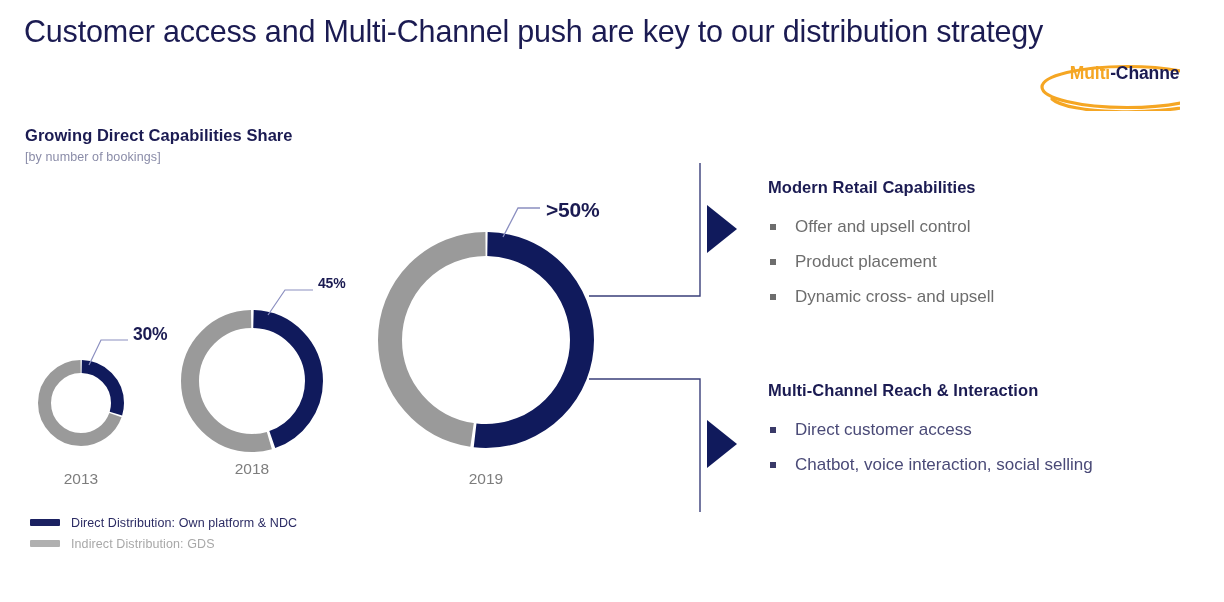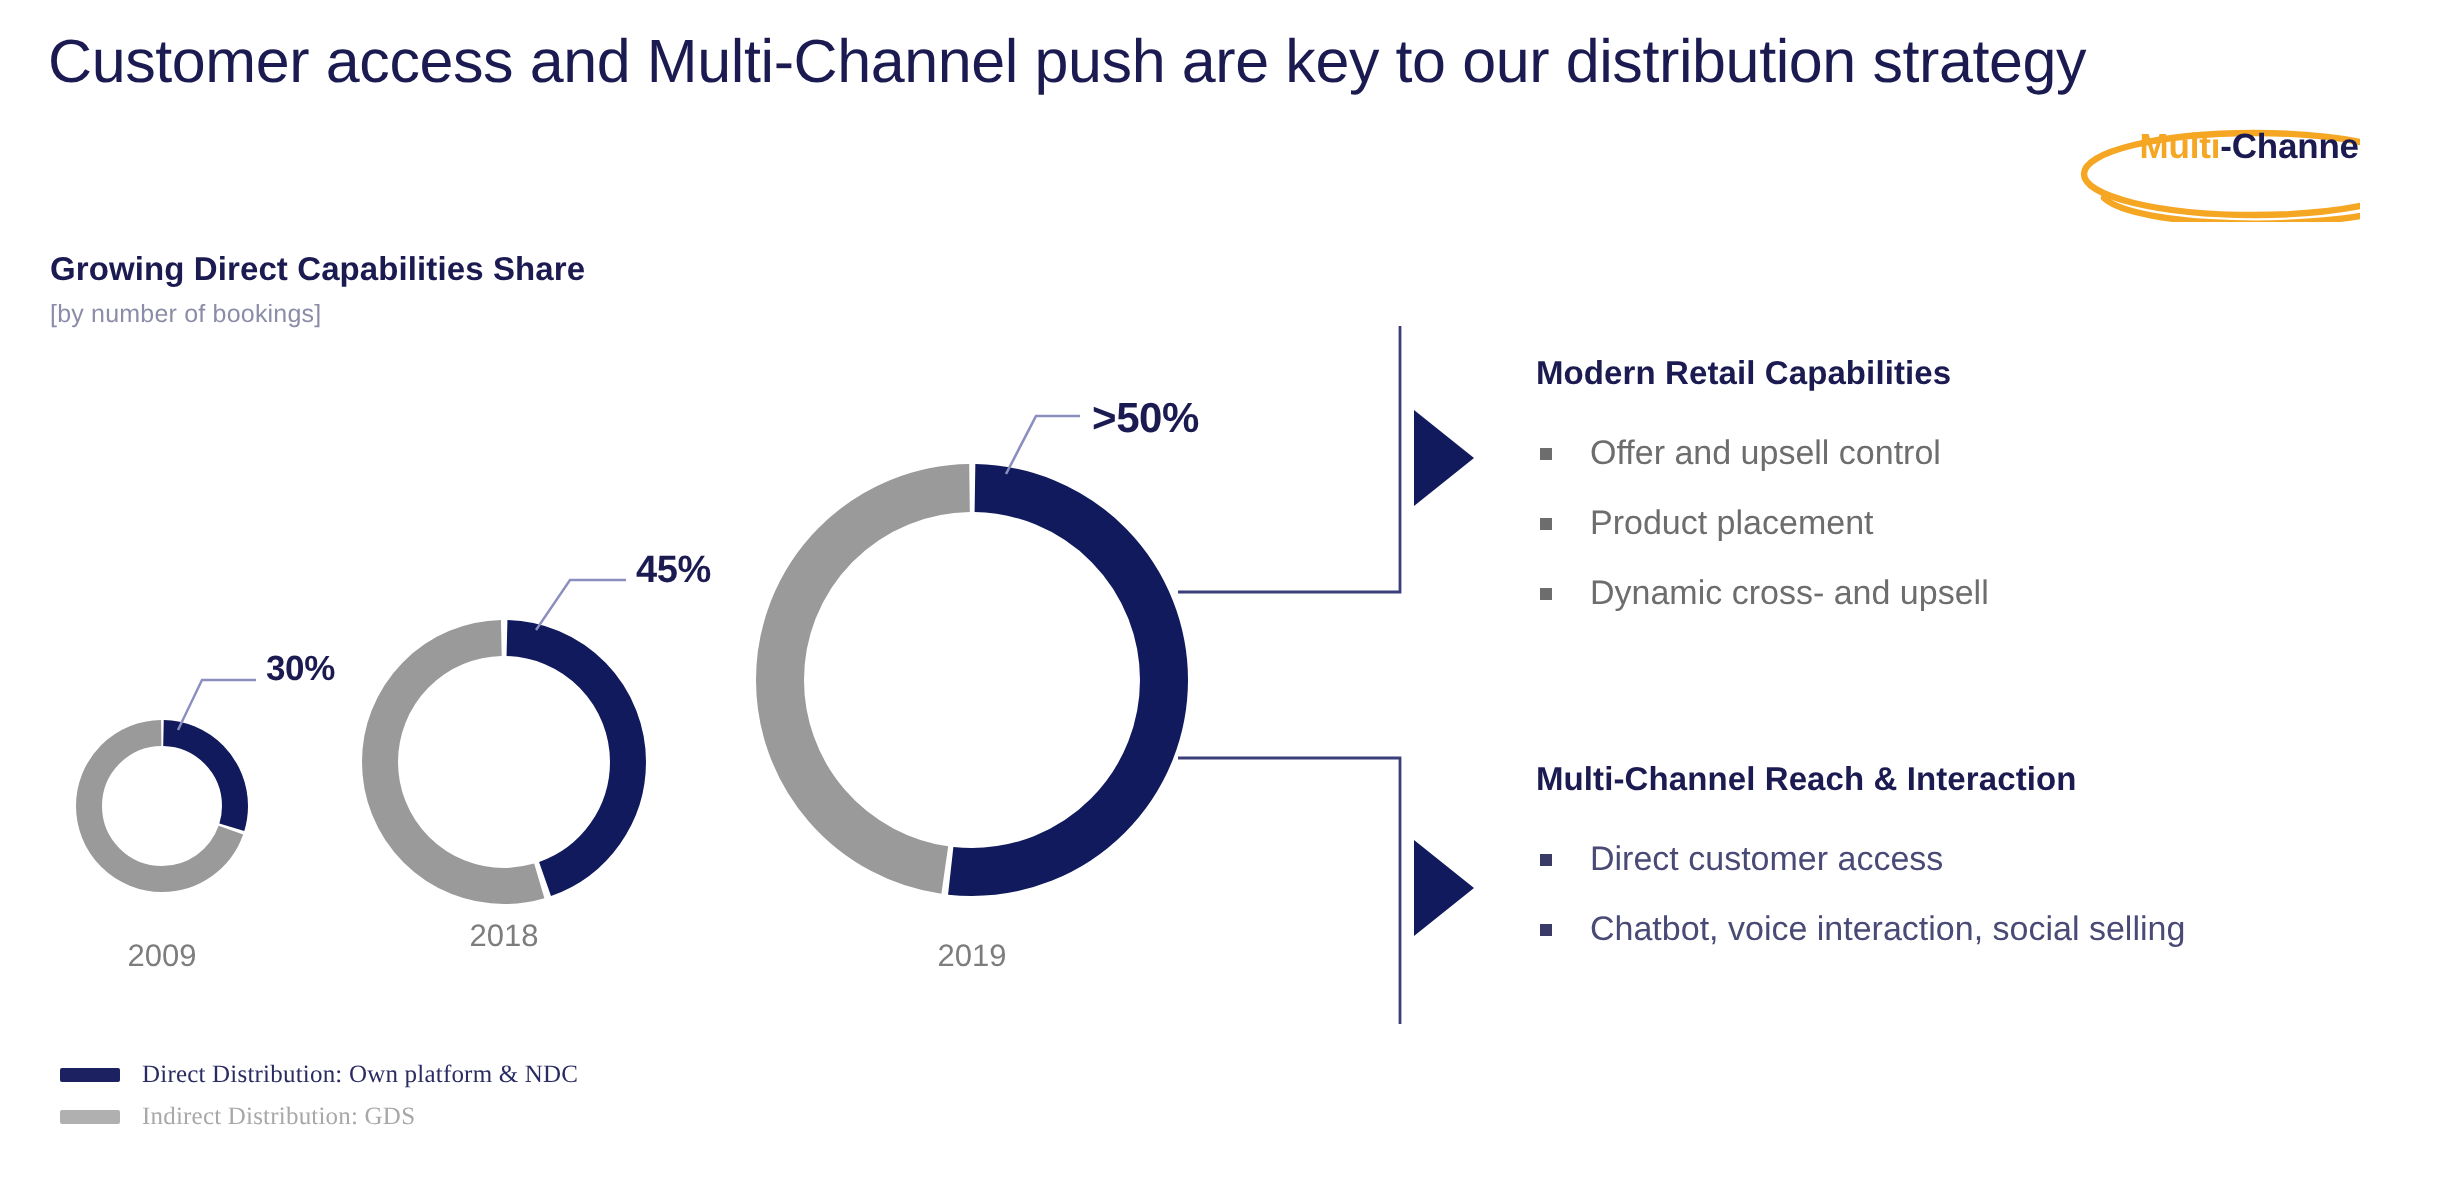--- a/index.html
+++ b/index.html
@@ -112,21 +112,21 @@
 
   .pct-label {
     position: absolute;
     font-size: 19px;
     font-weight: 700;
     color: #1b1b52;
     white-space: nowrap;
     letter-spacing: -0.2px;
   }
   #pct-2015 { left: 133px; top: 324px; font-size: 17.5px; }
-  #pct-2018 { left: 318px; top: 275px; font-size: 19px; }
+  #pct-2018 { left: 318px; top: 275px; font-size: 14px; }
   #pct-2019 { left: 546px; top: 198px; font-size: 21px; }
 
   
   .content-block {
     position: absolute;
     left: 768px;
     width: 430px;
   }
   #block-0 { top: 166px; margin-top: 12px; }
   #block-1 { top: 381px; }
@@ -161,22 +161,21 @@
   }
   #block-0 .bullet-item { color: #6d6d6d; }
   #block-0 .bullet-square { background: #6d6d6d; }
   #block-1 .bullet-item { color: #4a4a77; }
   #block-1 .bullet-square { background: #3a3a68; }
 
   
   #legend {
     position: absolute;
     left: 30px;
-    top: 527px;
-    font-family: Liberation Serif, serif;
+    top: 512px;
   }
   .legend-row {
     display: flex;
     align-items: center;
     height: 21px;
   }
   .legend-swatch {
     width: 30px;
     height: 7px;
     border-radius: 1px;
@@ -249,21 +248,21 @@
     </g>
 
     <polygon points="707,205 707,253 737,229" fill="#101a5c"></polygon>
     <polygon points="707,420 707,468 737,444" fill="#101a5c"></polygon>
   </svg>
 
   <div id="pct-2015" class="pct-label">30%</div>
   <div id="pct-2018" class="pct-label">45%</div>
   <div id="pct-2019" class="pct-label">&gt;50%</div>
 
-  <div id="year-2015" class="year-label">2009</div>
+  <div id="year-2015" class="year-label">2013</div>
   <div id="year-2018" class="year-label">2018</div>
   <div id="year-2019" class="year-label">2019</div>
 
   <div id="block-0" class="content-block">
     <div class="block-title">Modern Retail Capabilities</div>
     <ul class="bullet-list">
       <li class="bullet-item">
         <span class="bullet-square"></span>
         <span>Offer and upsell control</span>
       </li>

